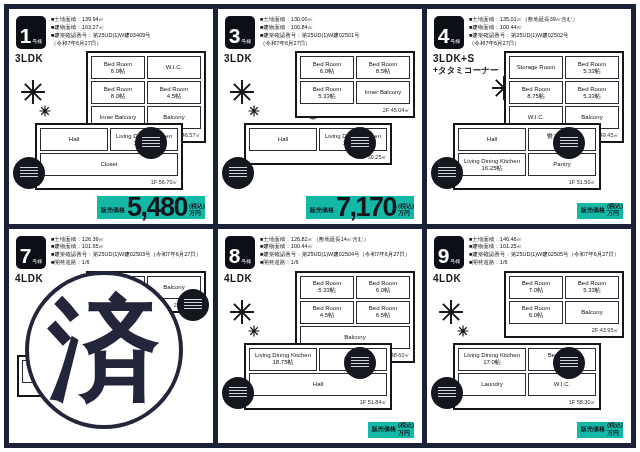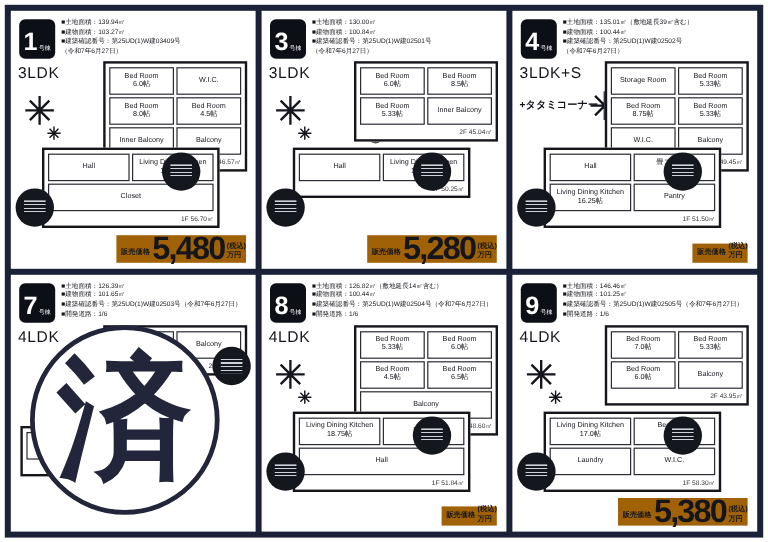--- a/index.html
+++ b/index.html
@@ -6,31 +6,31 @@
   body{font-family:"Liberation Sans","DejaVu Sans",sans-serif;color:#15161c}
   .sheet{width:640px;height:452px;box-sizing:border-box;background:#fff;padding:4px;margin:0 auto}
   .grid{width:100%;height:100%;box-sizing:border-box;background:#1b2136;padding:5px;display:grid;
         grid-template-columns:repeat(3,1fr);grid-template-rows:repeat(2,1fr);gap:5px}
   .panel{position:relative;background:#fff;overflow:hidden}
   .badge{position:absolute;left:7px;top:7px;width:30px;height:33px;background:#0d0f16;color:#fff;
          border-radius:5px;display:flex;align-items:flex-end;justify-content:center;gap:1px;
          padding-bottom:3px;box-sizing:border-box}
   .bnum{font-size:21px;font-weight:bold;line-height:1}
   .bsuf{font-size:5px;line-height:1.8}
-  .ltype{position:absolute;left:6px;top:44px;font-size:13px;font-weight:normal;letter-spacing:.5px}
-  .ltype2{position:absolute;left:6px;top:73px;font-size:8.5px;font-weight:bold}
+  .ltype{position:absolute;left:6px;top:44px;font-size:10px;font-weight:bold;letter-spacing:.5px}
+  .ltype2{position:absolute;left:6px;top:56px;font-size:8.5px;font-weight:bold}
   .info{position:absolute;left:42px;top:7px;right:4px;font-size:5.5px;line-height:1.45}
   .plan{position:absolute;border:2px solid #15161c;background:#fff;box-sizing:border-box}
   .plan2f{right:7px;top:42px;width:120px}
   .plan1f{left:26px;top:114px;width:148px}
   .rooms{display:flex;flex-wrap:wrap;gap:2px;padding:3px}
   .room{border:1px solid #2a2c33;flex:1 1 30%;min-height:19px;display:flex;flex-direction:column;
         align-items:center;justify-content:center;text-align:center;font-size:6px;line-height:1.15;padding:1px}
   .flabel{font-size:5.5px;text-align:right;padding:0 3px 2px;color:#333}
-  .price{position:absolute;right:8px;bottom:5px;display:flex;align-items:flex-end;gap:2px;background:#a16207;
+  .price{position:absolute;right:8px;bottom:5px;display:flex;align-items:flex-end;gap:2px;background:#14b8a6;
          padding-left:4px;z-index:6}
   .plabel{font-size:6px;margin-bottom:4px;font-weight:bold}
   .pnum{font-size:27px;font-weight:800;line-height:.85;letter-spacing:-1.5px}
   .psuf{display:flex;flex-direction:column;font-size:6px;font-weight:bold;margin-bottom:1px}
   .psuf i{font-style:normal;line-height:1.25}
   .stamp{position:absolute;left:16px;top:42px;width:158px;height:158px;border:4px solid #23263a;border-radius:50%;
          background:#fff;display:flex;align-items:center;justify-content:center;z-index:5;box-sizing:border-box}
   .stamp span{font-size:112px;font-weight:bold;color:#23263a;font-family:"Liberation Serif","DejaVu Serif",serif;line-height:1}
   .sparkle{position:absolute;left:11px;top:70px;width:26px;height:26px}
   .sparkle2{position:absolute;left:30px;top:96px;width:12px;height:12px}
@@ -191,21 +191,21 @@
             </div>
         <div class="room">
               <span>Living Dining Kitchen</span>
               <span class="rs">16.25帖</span>
             </div>
       </div>
       <div class="flabel">1F 50.25㎡</div>
     </div>
     <div class="price">
       <span class="plabel">販売価格</span>
-      <span class="pnum">5,280</span>
+      <span class="pnum">7,170</span>
       <span class="psuf">
             <i>(税込)</i>
             <i>万円</i>
           </span>
     </div>
   </section>
 
   <section class="panel p4">
     <div class="badge">
       <span class="bnum">4</span>
@@ -486,21 +486,20 @@
             </div>
         <div class="room">
               <span>W.I.C.</span>
               <span class="rs"></span>
             </div>
       </div>
       <div class="flabel">1F 58.30㎡</div>
     </div>
     <div class="price">
       <span class="plabel">販売価格</span>
-      <span class="pnum">5,380</span>
       <span class="psuf">
             <i>(税込)</i>
             <i>万円</i>
           </span>
     </div>
   </section>
 
 </div>
 </div>
 

